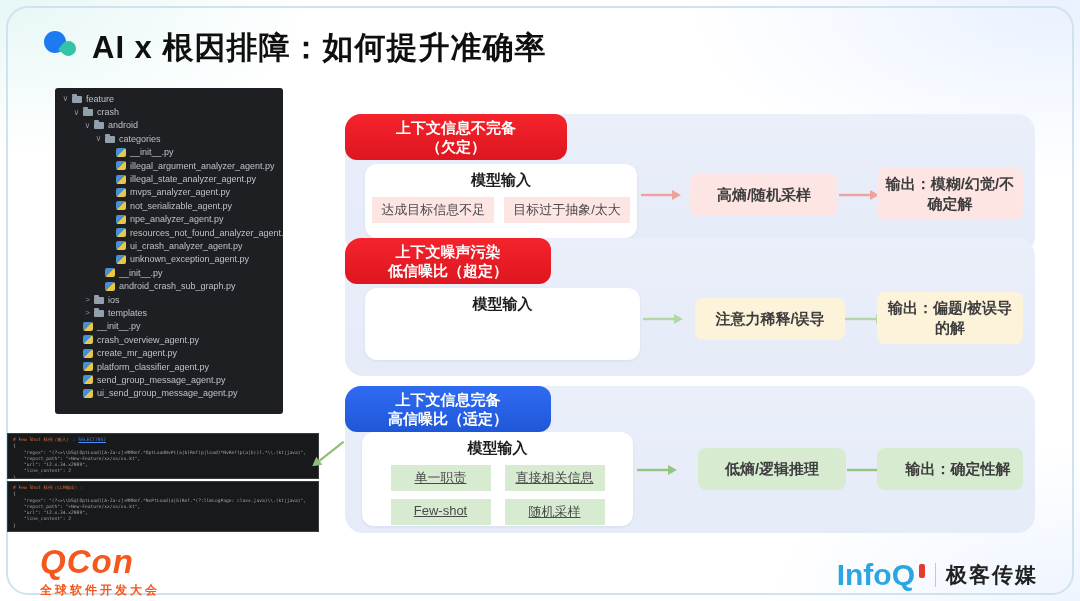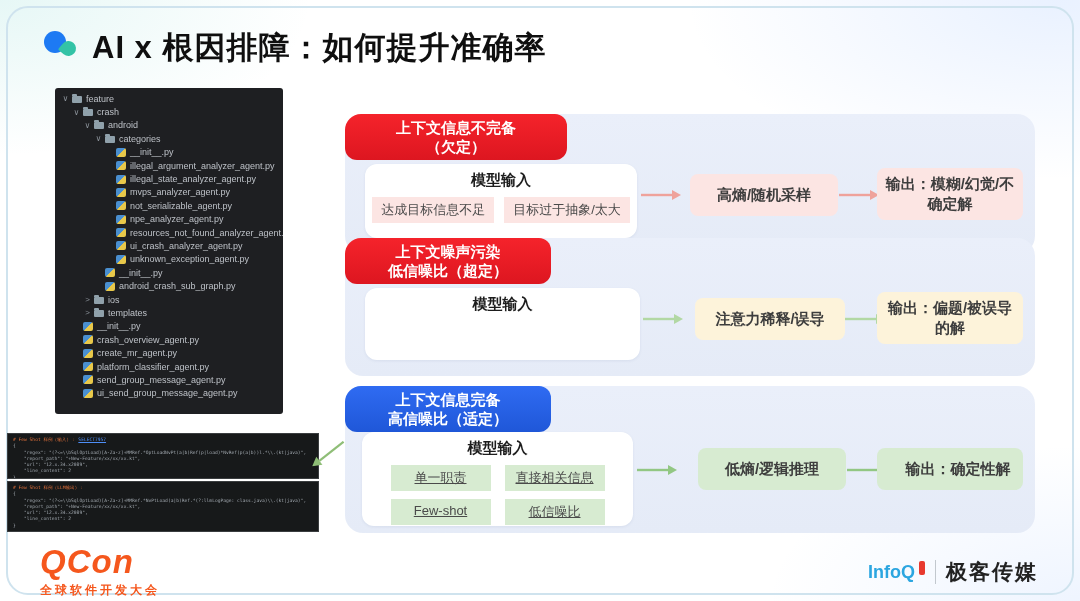--- a/index.html
+++ b/index.html
@@ -103,21 +103,21 @@
   .theme-green .arrow { color:#92c783; }
   .p1 .a1 { left:296px; top:75px; } .p1 .a2 { left:494px; top:75px; }
   .p2 .a1 { left:298px; top:75px; } .p2 .a2 { left:500px; top:75px; }
   .p3 .a1 { left:292px; top:78px; } .p3 .a2 { left:502px; top:78px; }
 
   
   .qcon { position:absolute; left:40px; top:543px; color:#f5571d; }
   .qcon-word { font-size:33px; font-weight:bold; font-style:italic; letter-spacing:1px; }
   .qcon-sub  { font-size:12px; font-weight:bold; letter-spacing:3px; margin-top:1px; }
   .infoq { position:absolute; right:42px; top:558px; display:flex; align-items:center; gap:10px; }
-  .infoq-word { font-size:18px; font-weight:bold; color:#2ca6e0; letter-spacing:0; }
+  .infoq-word { font-size:30px; font-weight:bold; color:#2ca6e0; letter-spacing:0; }
   .infoq-mark { width:6px; height:14px; background:#e8392e; border-radius:2px; margin-left:-6px; margin-top:-8px; }
   .footer-divider { width:1px; height:24px; background:#c2c8ce; }
   .infoq-sub { font-size:21px; font-weight:bold; color:#222; letter-spacing:2px; }
 </style>
 </head>
 <body>
 
 <div class="slide">
   <div class="frame"></div>
 
@@ -301,21 +301,21 @@
     <div class="badge blue">
       <div>上下文信息完备</div>
       <div>高信噪比（适定）</div>
     </div>
     <div class="input-card">
       <div class="input-label">模型输入</div>
       <div class="input-grid">
         <span class="chip">单一职责</span>
         <span class="chip">直接相关信息</span>
         <span class="chip">Few-shot</span>
-        <span class="chip">低信噪比</span>
+        <span class="chip">随机采样</span>
       </div>
     </div>
     <svg class="arrow a1" width="40" height="12" viewBox="0 0 40 12">
       <line x1="0" y1="6" x2="31" y2="6" stroke="currentColor" stroke-width="2.4"></line>
         <polygon points="31,1 40,6 31,11" fill="currentColor"></polygon>
     </svg>
     <div class="process-box">低熵/逻辑推理</div>
     <svg class="arrow a2" width="40" height="12" viewBox="0 0 40 12">
       <line x1="0" y1="6" x2="31" y2="6" stroke="currentColor" stroke-width="2.4"></line>
         <polygon points="31,1 40,6 31,11" fill="currentColor"></polygon>

